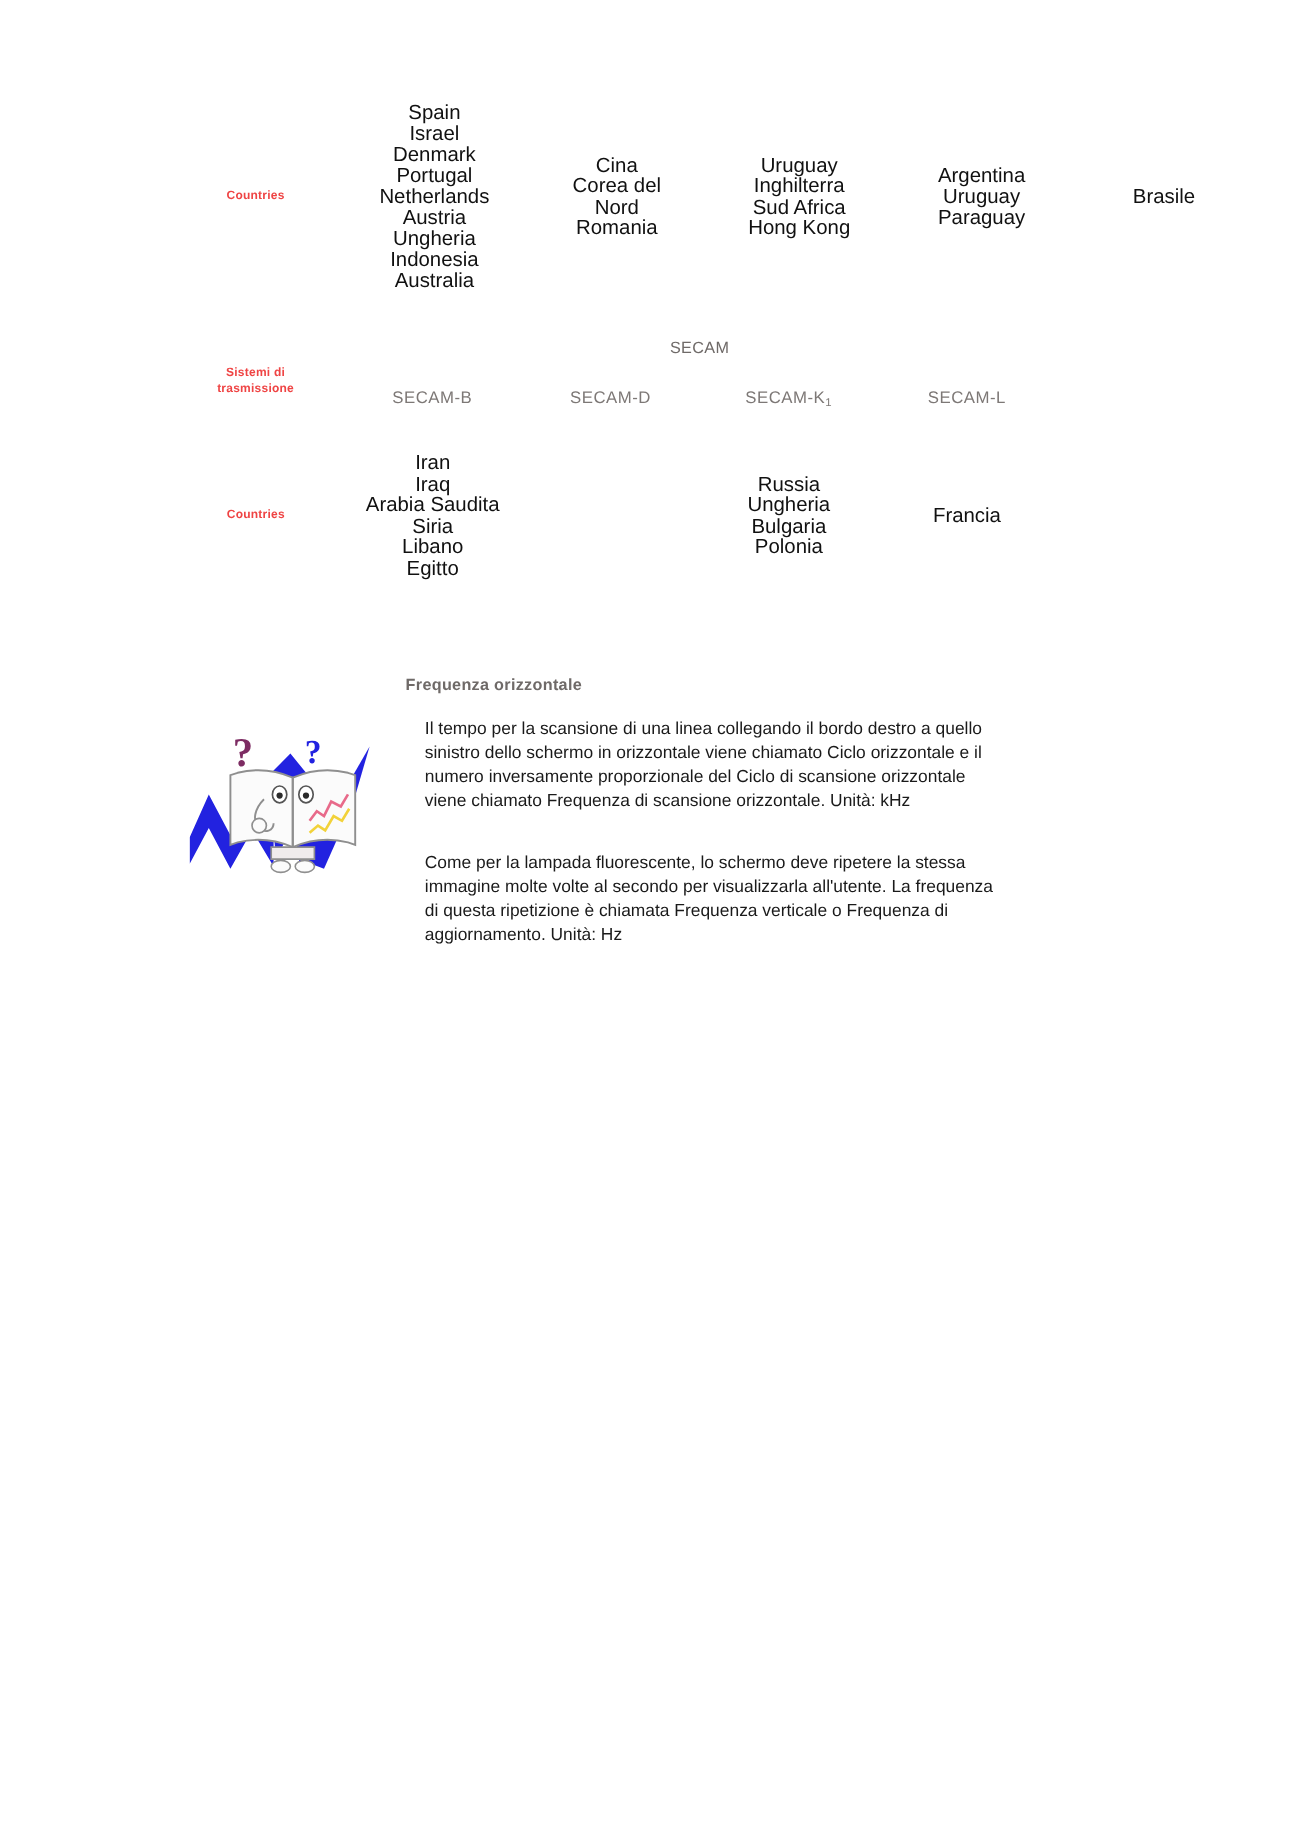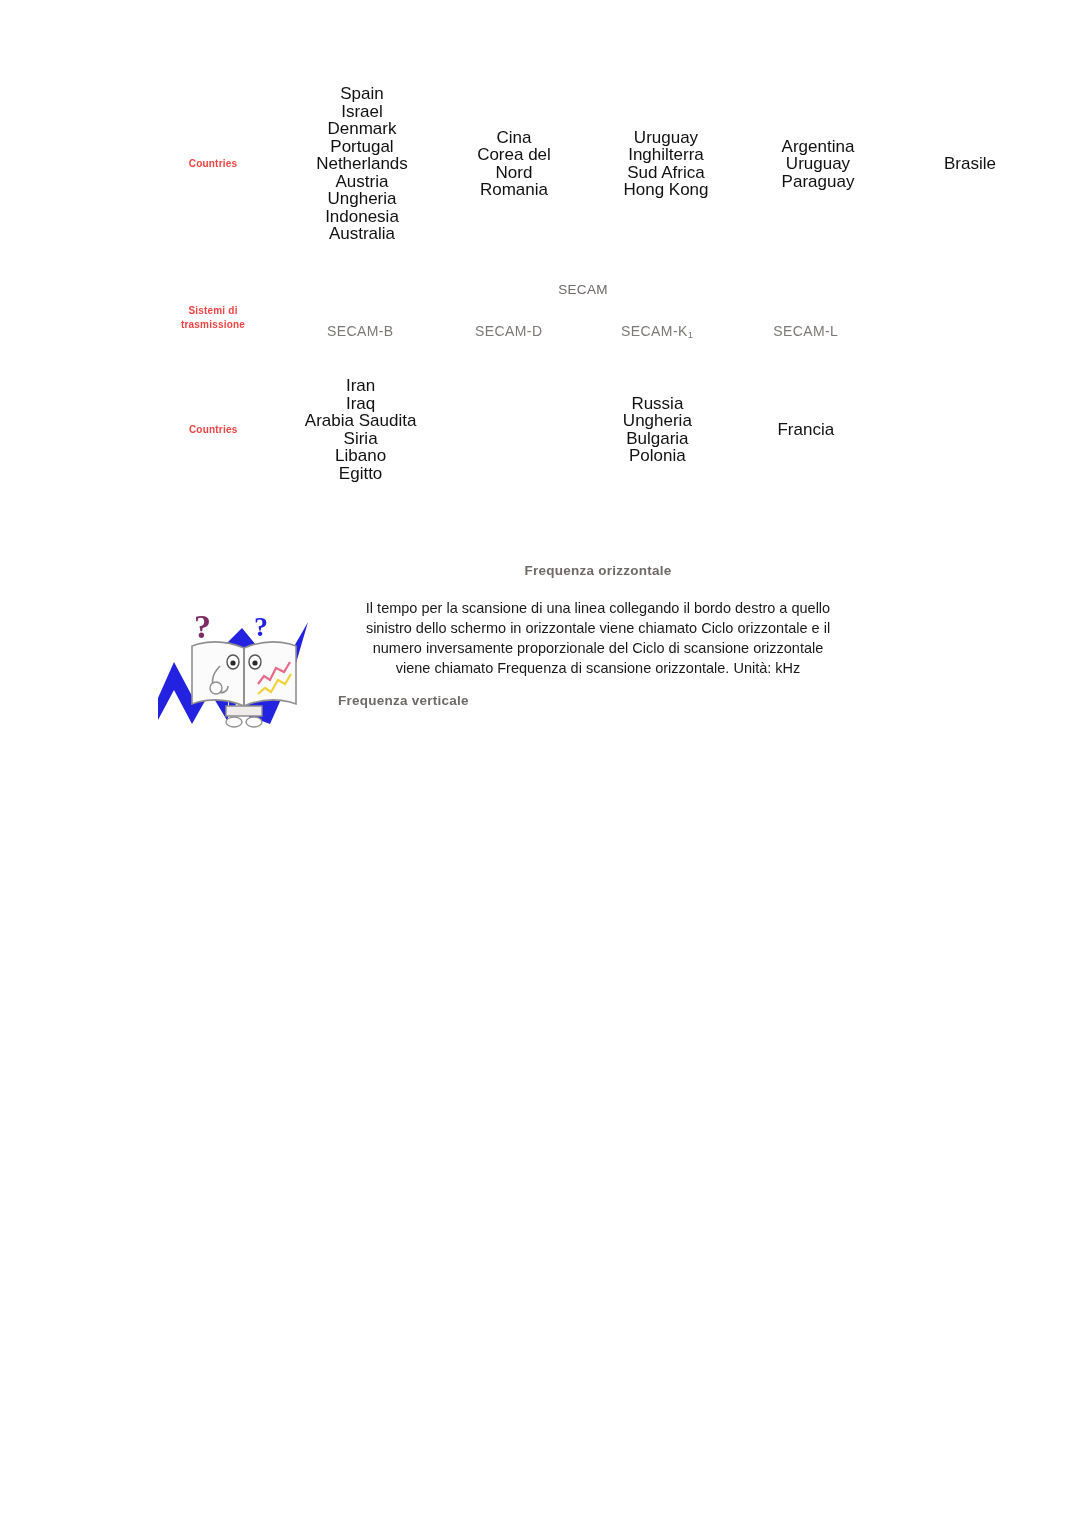--- a/index.html
+++ b/index.html
@@ -90,21 +90,21 @@
     color: #6f6a68;
     letter-spacing: .25px;
     margin: 0 0 20px 0;
   }
   .info-body {
     font-size: 14.5px;
     line-height: 20px;
     color: #1a1a1a;
     margin: 16px;
   }
-  #info-horizontal { top: 563px; text-align: center; }
+  #info-horizontal { top: 563px; }
   #info-vertical   { top: 693px; }
 
   
   #help-book-icon {
     position: absolute;
     left: 158px;
     top: 600px;
     width: 180px;
     height: 140px;
   }
@@ -240,14 +240,14 @@
     <text x="96" y="36" font-family="'Liberation Serif', serif" font-size="28" font-weight="bold" fill="#2222e0">?</text>
   </svg>
 </div>
 
 <div class="info-block" id="info-horizontal">
   <p class="info-heading">Frequenza orizzontale</p>
   <p class="info-body">Il tempo per la scansione di una linea collegando il bordo destro a quello sinistro dello schermo in orizzontale viene chiamato Ciclo orizzontale e il numero inversamente proporzionale del Ciclo di scansione orizzontale viene chiamato Frequenza di scansione orizzontale. Unità: kHz</p>
 </div>
 
 <div class="info-block" id="info-vertical">
-  <p class="info-heading">Frequenza verticale</p>
+  <p class="info-body">Come per la lampada fluorescente, lo schermo deve ripetere la stessa immagine molte volte al secondo per visualizzarla all'utente. La frequenza di questa ripetizione è chiamata Frequenza verticale o Frequenza di aggiornamento. Unità: Hz</p>
 </div>
 
 </body></html>

